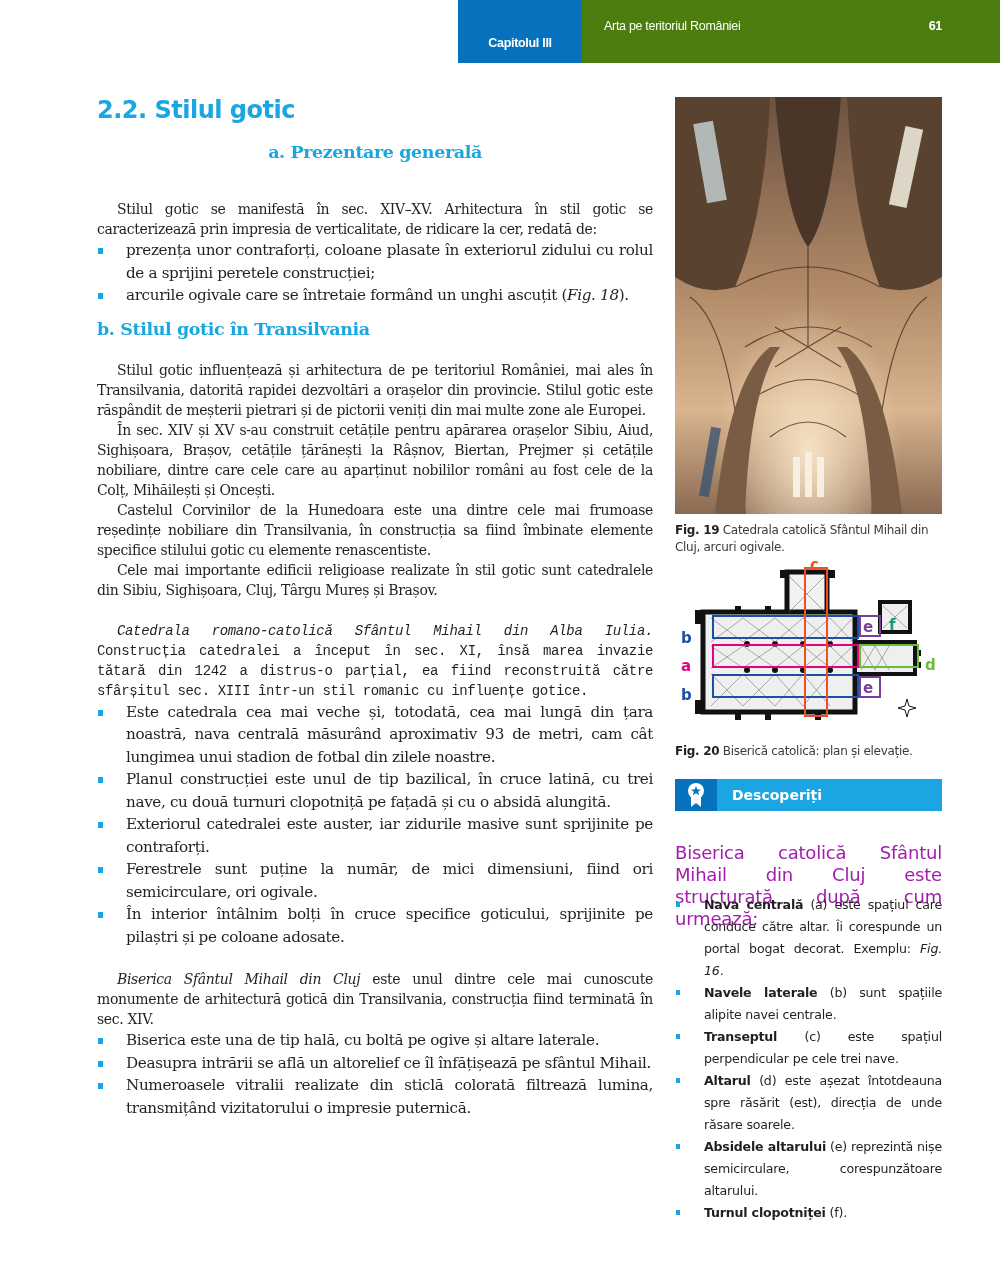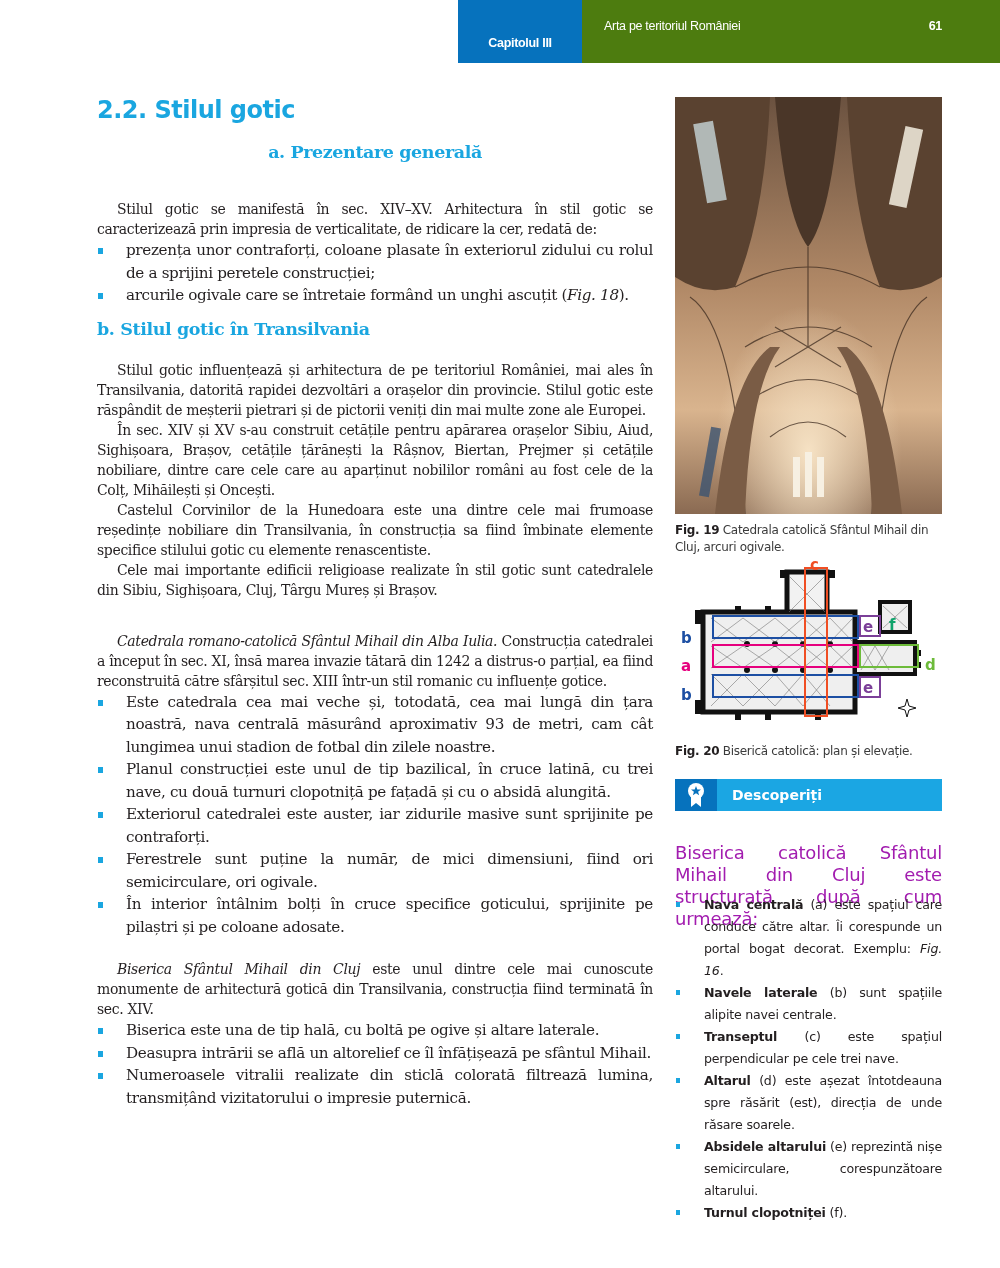--- a/index.html
+++ b/index.html
@@ -59,21 +59,21 @@
     <li><span class="sq"></span><span>arcurile ogivale care se întretaie formând un unghi ascuțit (</span><i>Fig. 18</i><span>).</span></li>
   </ul>
 
   <h2 class="sub" style="margin-top:12px;">b. Stilul gotic în Transilvania</h2>
 
   <p class="p indent" style="margin-top:21px;">Stilul gotic influențează și arhitectura de pe teritoriul României, mai ales în Transilvania, datorită rapidei dezvoltări a orașelor din provincie. Stilul gotic este răspândit de meșterii pietrari și de pictorii veniți din mai multe zone ale Europei.</p>
   <p class="p indent">În sec. XIV și XV s-au construit cetățile pentru apărarea orașelor Sibiu, Aiud, Sighișoara, Brașov, cetățile țărănești la Râșnov, Biertan, Prejmer și cetățile nobiliare, dintre care cele care au aparținut nobililor români au fost cele de la Colț, Mihăilești și Oncești.</p>
   <p class="p indent">Castelul Corvinilor de la Hunedoara este una dintre cele mai frumoase reședințe nobiliare din Transilvania, în construcția sa fiind îmbinate elemente specifice stilului gotic cu elemente renascentiste.</p>
   <p class="p indent">Cele mai importante edificii religioase realizate în stil gotic sunt catedralele din Sibiu, Sighișoara, Cluj, Târgu Mureș și Brașov.</p>
 
-  <p class="p indent" style="margin-top:31px;"><i>Catedrala romano-catolică Sfântul Mihail din Alba Iulia.</i><span> Construcția catedralei a început în sec. XI, însă marea invazie tătară din 1242 a distrus-o parțial, ea fiind reconstruită către sfârșitul sec. XIII într-un stil romanic cu influențe gotice.</span></p>
+  <p class="p indent" style="margin-top:21px;font-family:Liberation Mono, monospace;"><i>Catedrala romano-catolică Sfântul Mihail din Alba Iulia.</i><span> Construcția catedralei a început în sec. XI, însă marea invazie tătară din 1242 a distrus-o parțial, ea fiind reconstruită către sfârșitul sec. XIII într-un stil romanic cu influențe gotice.</span></p>
   <ul class="bl">
     <li><span class="sq"></span><span>Este catedrala cea mai veche și, totodată, cea mai lungă din țara noastră, nava centrală măsurând aproximativ 93 de metri, cam cât lungimea unui stadion de fotbal din zilele noastre.</span></li>
     <li><span class="sq"></span><span>Planul construcției este unul de tip bazilical, în cruce latină, cu trei nave, cu două turnuri clopotniță pe fațadă și cu o absidă alungită.</span></li>
     <li><span class="sq"></span><span>Exteriorul catedralei este auster, iar zidurile masive sunt sprijinite pe contraforți.</span></li>
     <li><span class="sq"></span><span>Ferestrele sunt puține la număr, de mici dimensiuni, fiind ori semicirculare, ori ogivale.</span></li>
     <li><span class="sq"></span><span>În interior întâlnim bolți în cruce specifice goticului, sprijinite pe pilaștri și pe coloane adosate.</span></li>
   </ul>
 
   <p class="p indent" style="margin-top:21px;"><i>Biserica Sfântul Mihail din Cluj</i><span> este unul dintre cele mai cunoscute monumente de arhitectură gotică din Transilvania, construcția fiind terminată în sec. XIV.</span></p>
   <ul class="bl">

